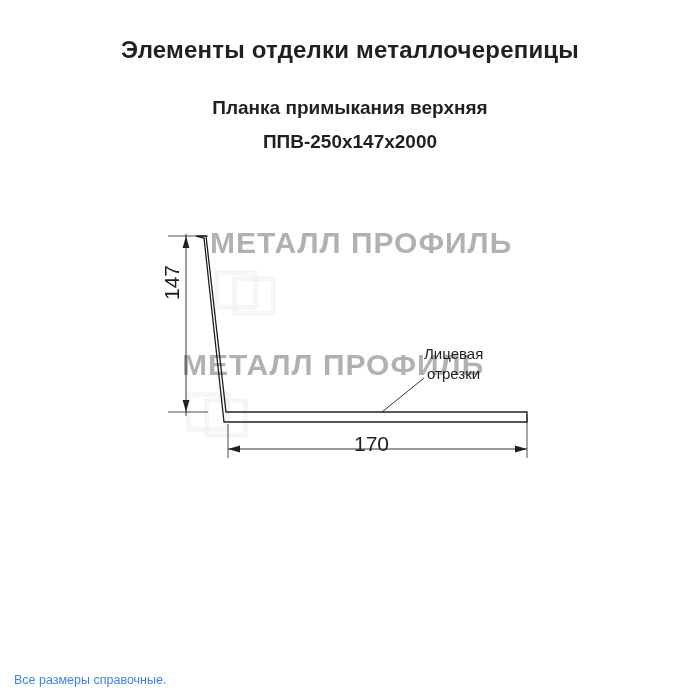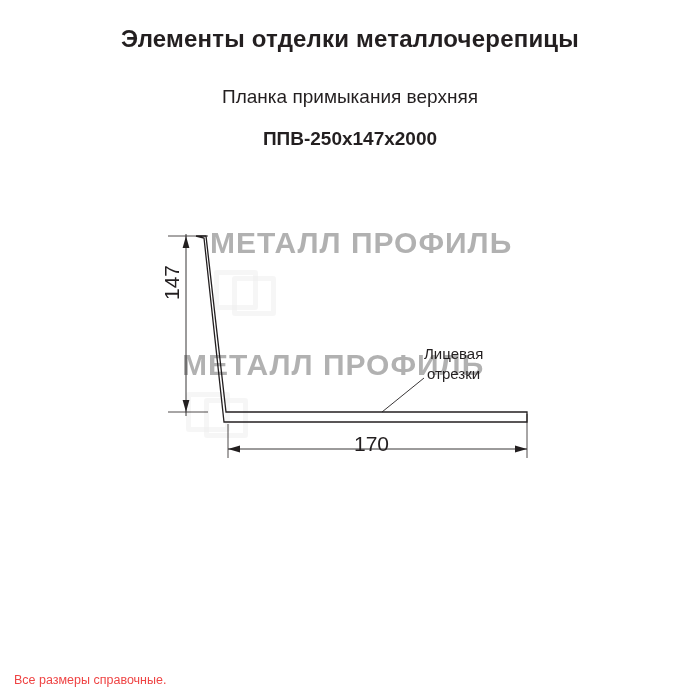--- a/index.html
+++ b/index.html
@@ -24,26 +24,26 @@
     top: 22px;
     left: 0;
     width: 700px;
     text-align: center;
   }
   .main-title {
     font-size: 24px;
     font-weight: bold;
     letter-spacing: 0.2px;
     line-height: 1.3;
-    margin: 1px;
+    margin: 12px;
   }
   .sub-title {
     font-size: 19px;
-    font-weight: normal;
-    margin: 16px;
+    font-weight: bold;
+    margin: 8px;
     margin-top: 30px;
     line-height: 1.35;
   }
   .sub-title2 {
     font-size: 19px;
     font-weight: bold;
     margin: 8px;
     margin-top: 6px;
     line-height: 1.35;
   }
@@ -98,21 +98,21 @@
     line-height: 1.35;
     text-align: center;
     color: #231f20;
   }
   .footnotes {
     position: absolute;
     left: 14px;
     bottom: 10px;
     font-size: 12.5px;
     line-height: 1.6;
-    color: #ef4444;
+    color: #3b82f6;
   }
   .footnotes div { white-space: nowrap; }
 </style>
 </head>
 <body>
 
 <div class="page">
 
   <div class="title-block">
     <h1 class="main-title">Элементы отделки металлочерепицы</h1>

